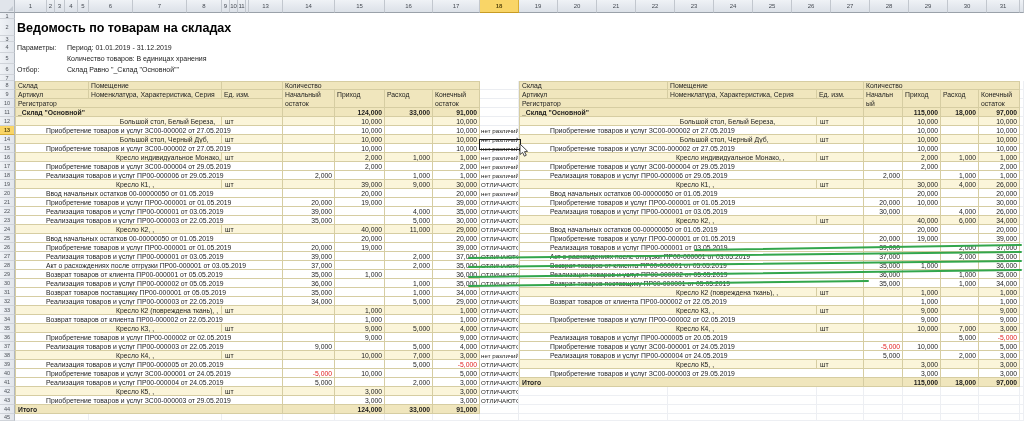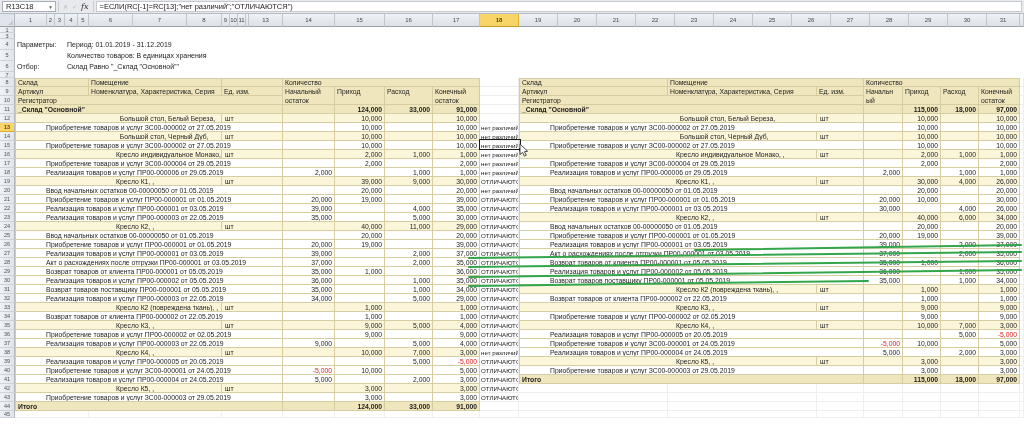--- a/index.html
+++ b/index.html
@@ -64,34 +64,20 @@
 
   
   .selbox{position:absolute;border:1.5px solid #1a1a1a;background:transparent;z-index:5}
   .selhandle{position:absolute;width:3px;height:3px;background:#1a1a1a;z-index:6}
   .overlay{position:absolute;left:0;top:0;z-index:7;pointer-events:none}
 </style>
 </head>
 <body>
 
 <div id="sheet">
-  <div class="fbar">
-    <div class="namebox">
-      <span>R13C18</span>
-      <span class="nb-arrow">▼</span>
-    </div>
-    <div class="fbtns">
-      <span class="dim">✕</span>
-      <span class="dim">✓</span>
-      <span class="fx">fx</span>
-    </div>
-    <div class="ffield">
-      <span>=ЕСЛИ(RC[-1]=RC[13];"нет различий";"ОТЛИЧАЮТСЯ")</span>
-    </div>
-  </div>
 
 <div class="colhdr">
       <div class="corner"></div>
       <div class="colcell" style="width: 32px;">1</div>
       <div class="colcell" style="width: 8px;">2</div>
       <div class="colcell" style="width: 10px;">3</div>
       <div class="colcell" style="width: 13px;">4</div>
       <div class="colcell" style="width: 11px;">5</div>
       <div class="colcell" style="width: 44px;">6</div>
       <div class="colcell" style="width: 54px;">7</div>
@@ -118,20 +104,24 @@
       <div class="colcell" style="width: 39px;">28</div>
       <div class="colcell" style="width: 39px;">29</div>
       <div class="colcell" style="width: 39px;">30</div>
       <div class="colcell" style="width: 33px;">31</div>
       <div class="colcell" style="width: 4px;"></div>
     </div>
     <div class="row" style="height: 6px;">
       <div class="gut">1</div>
       <div class="c pl0" style="width: 1009px;"></div>
     </div>
+    <div class="row" style="height: 17px;">
+      <div class="gut">2</div>
+      <div class="c pl0 title" style="width: 1009px;">Ведомость по товарам на складах</div>
+    </div>
     <div class="row" style="height: 6px;">
       <div class="gut">3</div>
       <div class="c pl0" style="width: 1009px;"></div>
     </div>
     <div class="row" style="height: 11px;">
       <div class="gut">4</div>
       <div class="c pl0 par" style="width: 1009px;">
         <span class="plabel">Параметры:</span>
         <span>Период: 01.01.2019 - 31.12.2019</span>
       </div>

